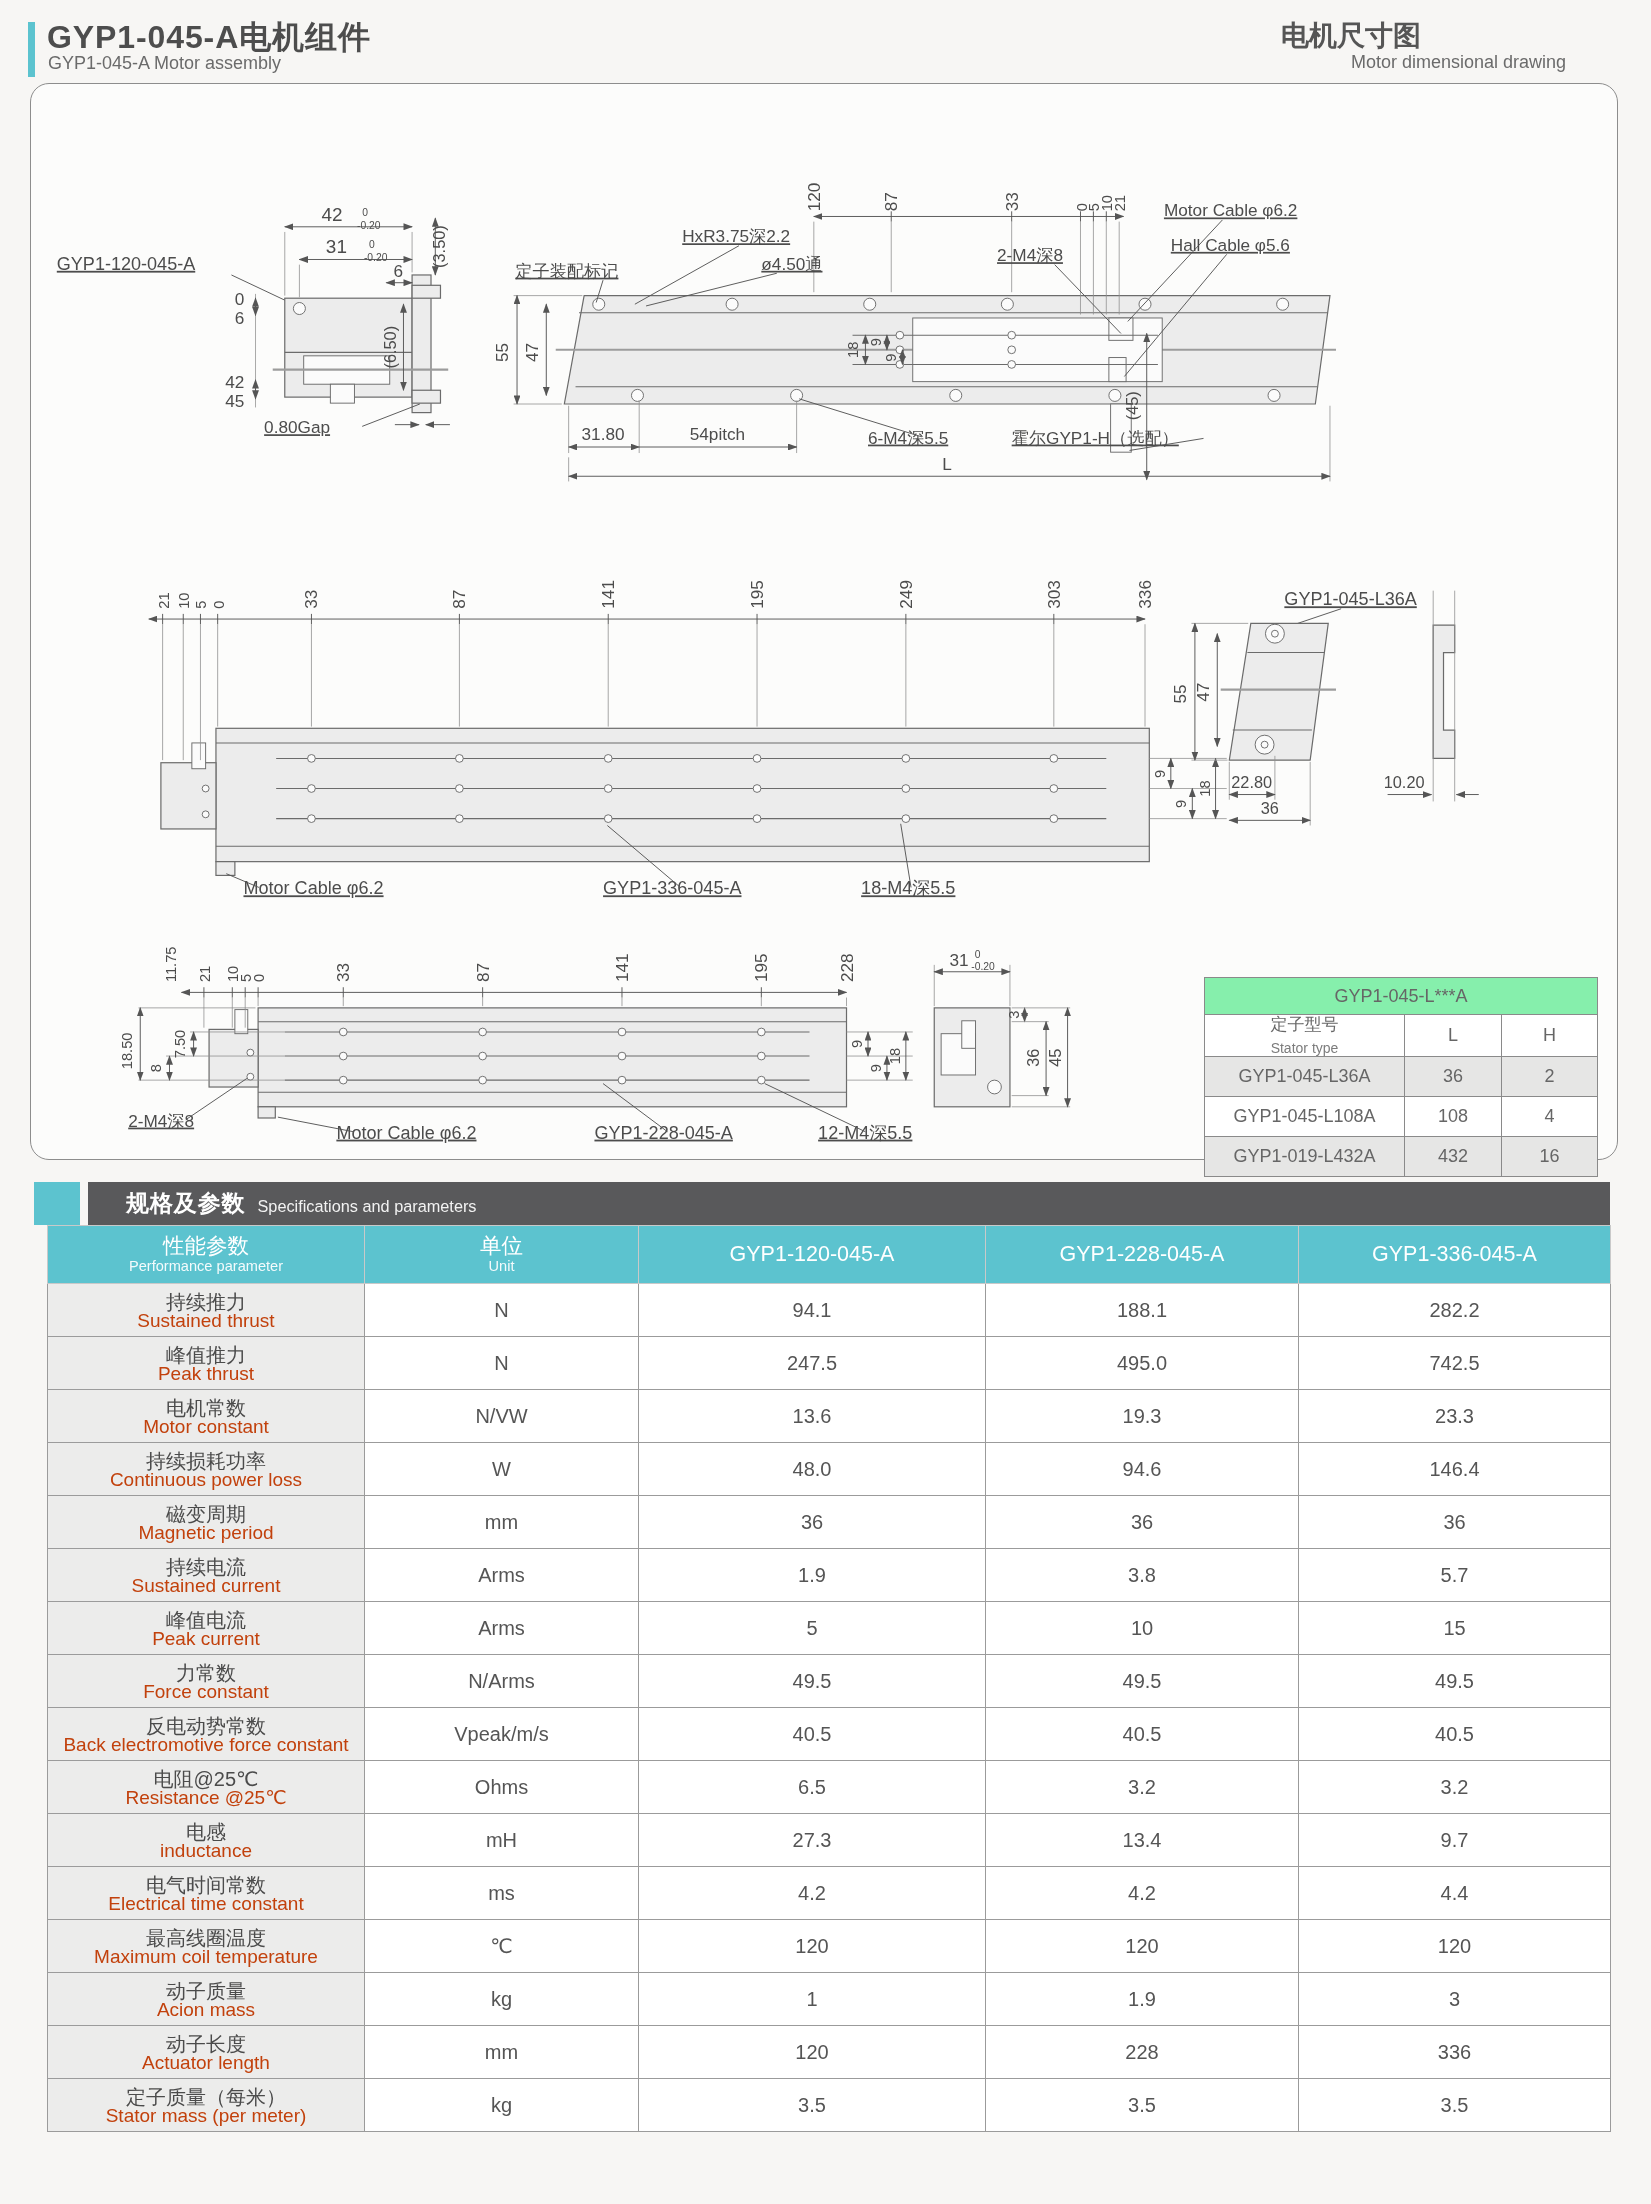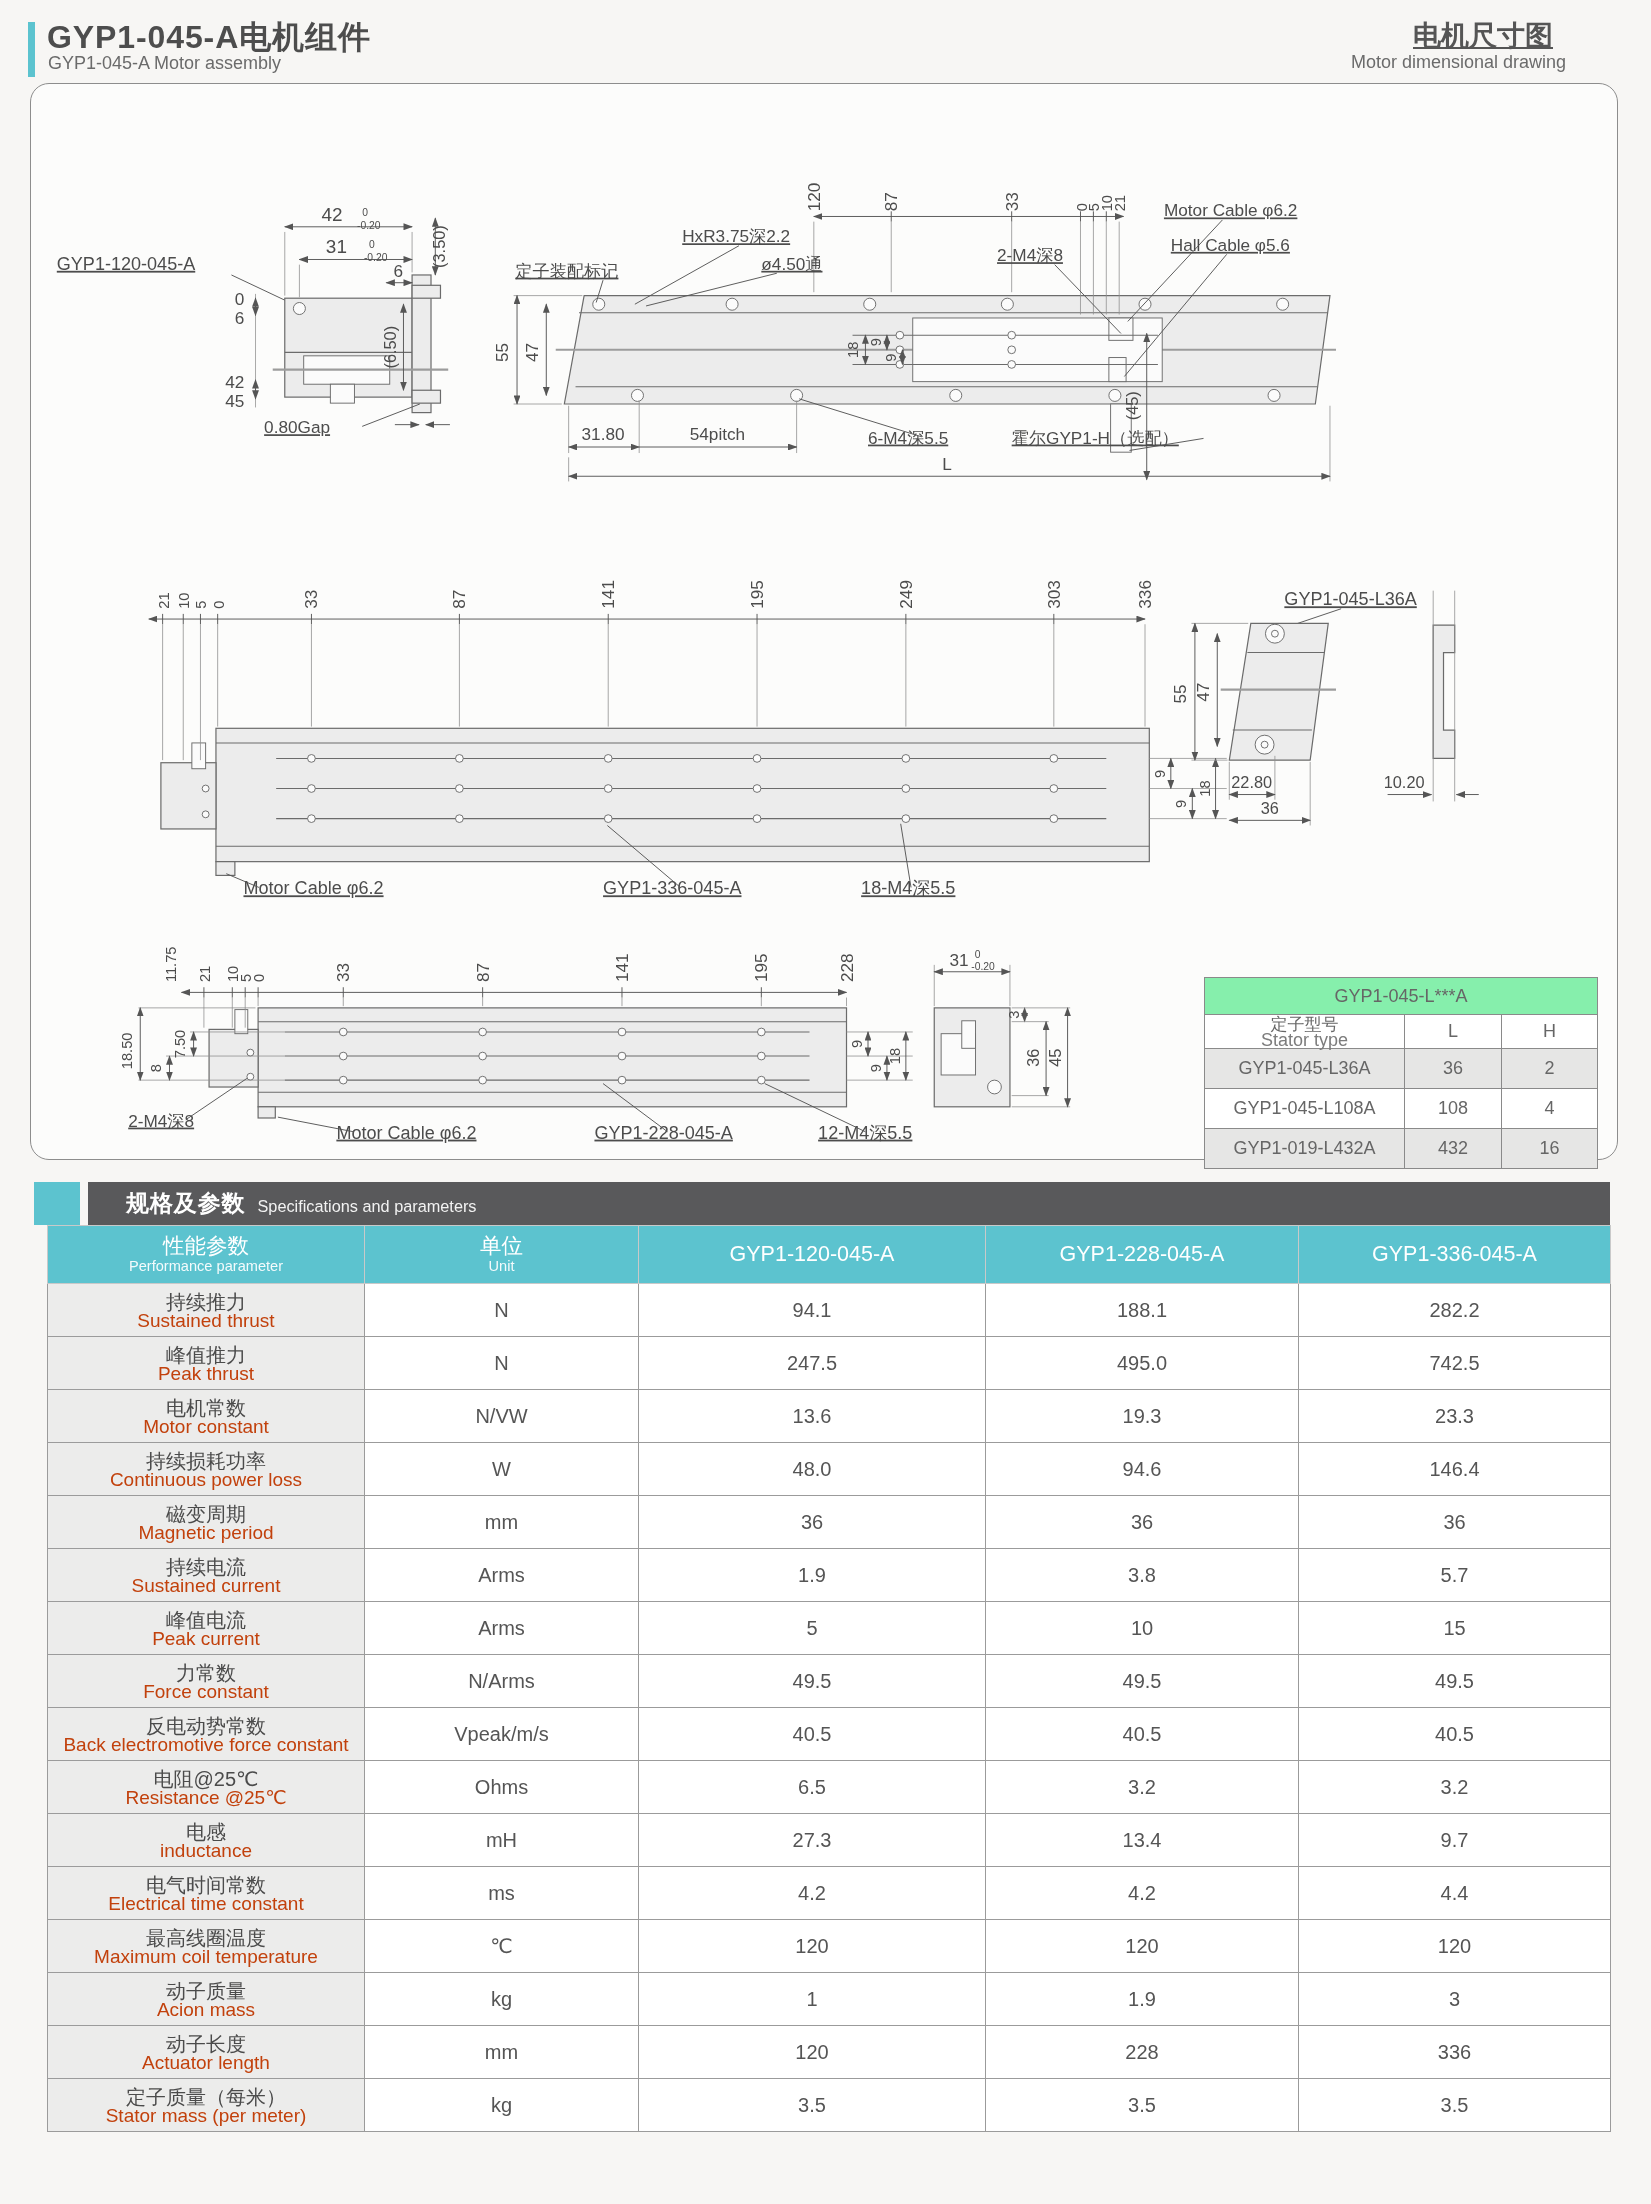--- a/index.html
+++ b/index.html
@@ -6,21 +6,21 @@
   body{
     width:1652px;height:2204px;position:relative;overflow:hidden;
     background:#f7f6f4;
     font-family:"Liberation Sans","DejaVu Sans",sans-serif;
     color:#4c4c4c;
   }
   
   .accent-bar{position:absolute;left:28px;top:22.4px;width:6.9px;height:55px;background:#5cc3cf;}
   .title-zh{position:absolute;left:47px;top:15.5px;font-size:32px;font-weight:bold;color:#4d4d4d;letter-spacing:0.9px;}
   .title-en{position:absolute;left:48px;top:53px;font-size:18px;color:#6b6b6b;}
-  .rtitle-zh{position:absolute;left:1413px;top:17px;font-size:28px;font-weight:bold;color:#555;text-decoration:underline;}
+  .rtitle-zh{position:absolute;left:1281px;top:17px;font-size:28px;font-weight:bold;color:#555;}
   .rtitle-en{position:absolute;left:1351px;top:52px;font-size:18px;color:#6b6b6b;}
   
   .panel{position:absolute;left:30px;top:83px;width:1588px;height:1077px;
     background:#fcfcfb;border:1.7px solid #8d8d8d;border-radius:19px;box-sizing:border-box;}
   .panel svg{position:absolute;left:0;top:0;}
   svg text{font-family:"Liberation Sans","DejaVu Sans",sans-serif;fill:#4c4c4c;}
   .t13{font-size:12px}.t17{font-size:17px}.t19{font-size:19px}
   .t20{font-size:20px}.t21{font-size:21px}.t22{font-size:22px}
   .u{text-decoration:underline;}
   .body-fill{fill:#ececec;stroke:#6b6b6b;stroke-width:1.4;}
@@ -29,21 +29,21 @@
   .mid{stroke:#9c9c9c;stroke-width:2.4;fill:none;}
   .dim{stroke:#555;stroke-width:1.1;fill:none;}
   .thin{stroke:#8f8f8f;stroke-width:0.9;fill:none;}
   
   .stbl{position:absolute;left:1173px;top:893px;width:393px;border-collapse:collapse;
     background:#fff;font-size:18px;color:#666;text-align:center;table-layout:fixed;}
   .stbl td{border:0.9px solid #8a8a8a;padding:0;}
   .stbl .ttl{height:36px;background:#86efac;font-size:18px;}
   .stbl .hd{height:30px;background:#fff;border-radius:14px;}
   .stbl .hd .zh{font-size:17px;line-height:19px;}
-  .stbl .hd .en{font-size:18px;color:#7c7c7c;line-height:13.8px;}
+  .stbl .hd .en{font-size:14px;color:#7c7c7c;line-height:13.8px;margin-top:8px;}
   .stbl .r{height:40px;font-size:18px;}
   .stbl tr.shade{background:#e6e6e5;}
   
   .sec-square{position:absolute;left:34px;top:1182px;width:46px;height:43px;background:#5cc3cf;}
   .sec-bar{position:absolute;left:88px;top:1182px;width:1522px;height:43px;background:#59595b;
     display:flex;align-items:center;}
   .sec-bar .zh{color:#fff;font-size:23px;font-weight:bold;margin-left:38px;letter-spacing:0.9px;}
   .sec-bar .en{color:#f2f2f2;font-size:16.3px;margin-left:12px;padding-top:5.2px;}
   
   .specs{position:absolute;left:47px;top:1225px;width:1562px;border-collapse:collapse;

